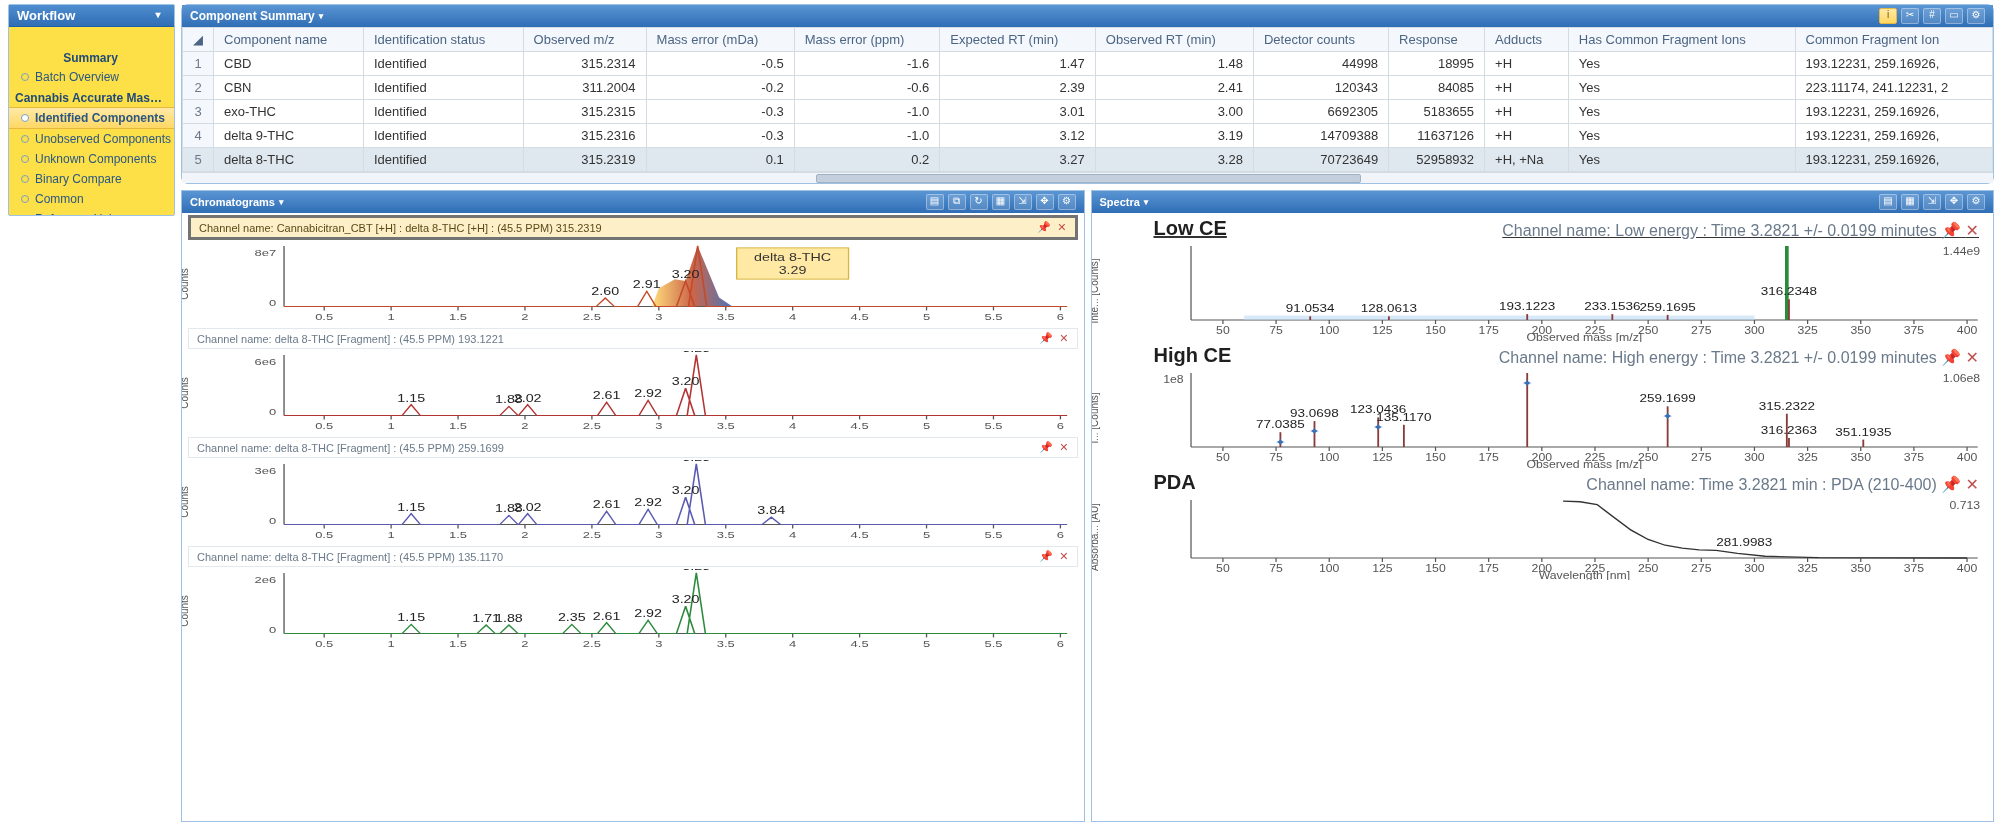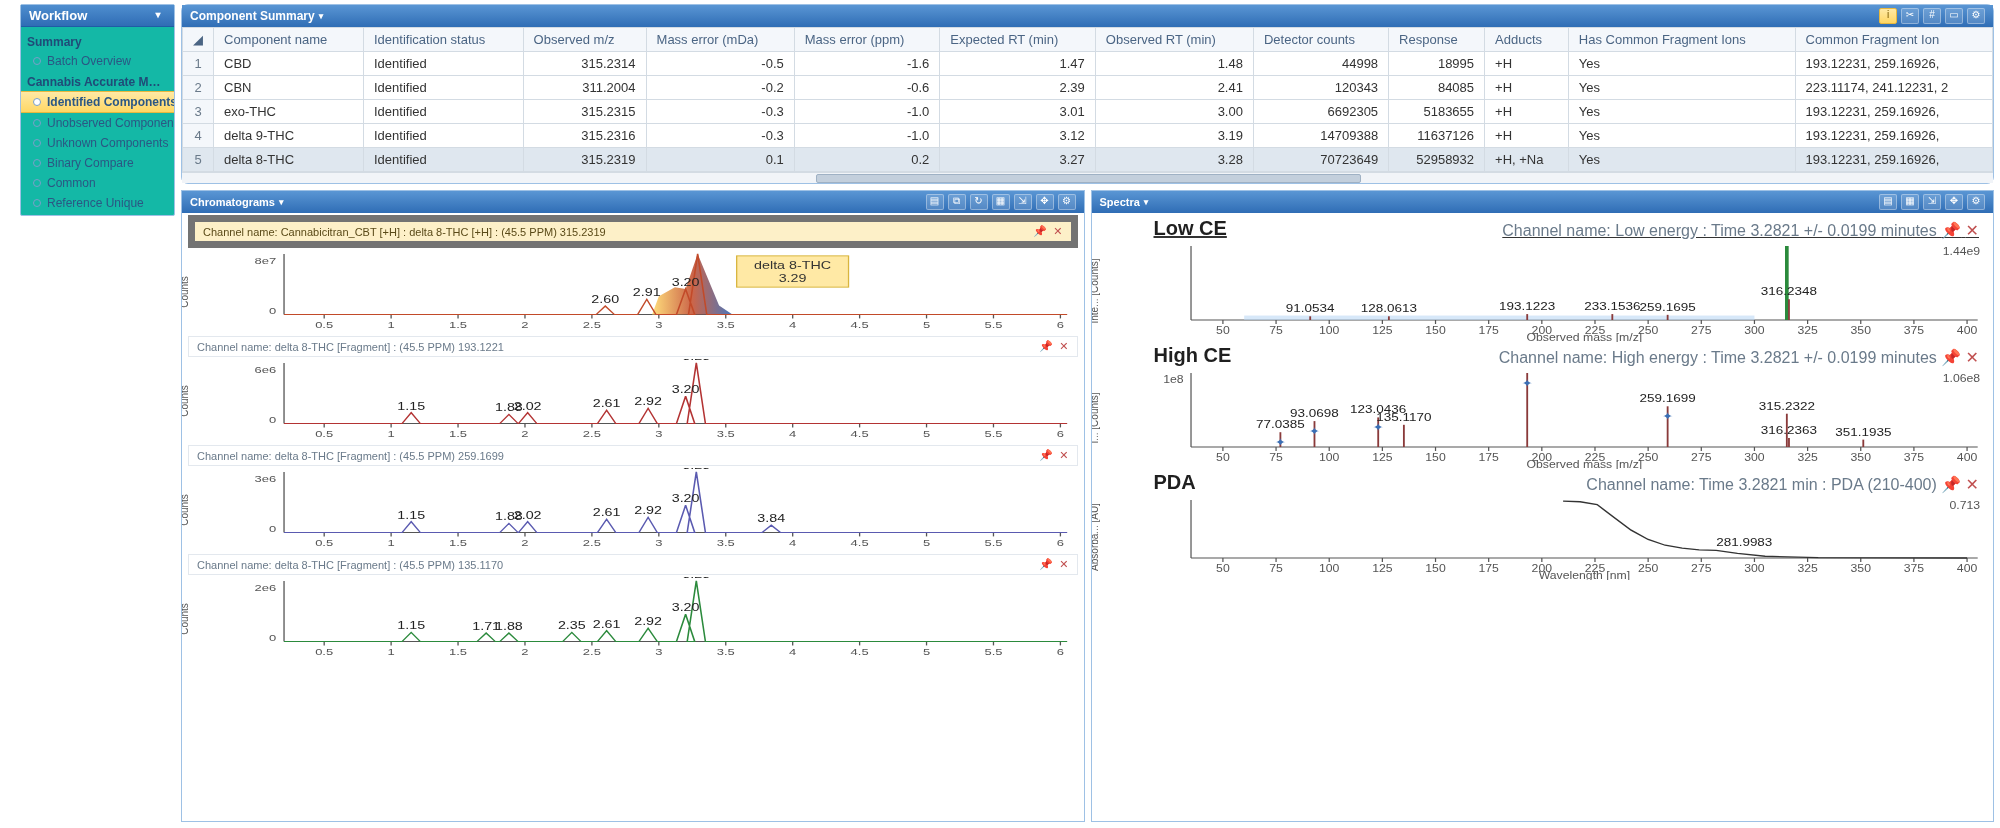--- a/index.html
+++ b/index.html
@@ -1,21 +1,21 @@
 <!DOCTYPE html>
 <html><head>
 <meta charset="utf-8">
 <style>
   html,body{margin:0;padding:0;font-family:"Segoe UI",Tahoma,Arial,sans-serif;font-size:12px;background:#fff;color:#333;}
   .app{display:grid;grid-template-columns:175px 1fr;gap:6px;width:2000px;height:828px;box-sizing:border-box;}
   
-  .workflow{background:#14b8a6;border:1px solid #9ec1e5;border-radius:2px;height:212px;box-sizing:border-box;display:flex;flex-direction:column;margin:4px 0 0 20px;}
+  .workflow{background:#fde047;border:1px solid #9ec1e5;border-radius:2px;height:212px;box-sizing:border-box;display:flex;flex-direction:column;margin:4px 0 0 8px;gap:16px;}
   .workflow-hdr{background:linear-gradient(#4f8ecf,#2f6db5);color:#fff;font-weight:bold;padding:3px 8px;display:flex;align-items:center;justify-content:space-between;border-bottom:1px solid #1f5da5;font-size:13px;}
   .workflow-hdr .drop{width:16px;height:14px;font-size:10px;text-align:center;}
-  .workflow-body{padding:4px 0 14px 0;overflow:hidden;}
+  .workflow-body{padding:4px 0 14px 0;overflow:hidden;text-align:center;}
   .wf-section{font-weight:bold;color:#204b78;padding:4px 8px 2px 6px;white-space:nowrap;overflow:hidden;text-overflow:ellipsis;}
   .wf-item{display:flex;align-items:center;gap:6px;padding:3px 0 3px 12px;color:#2b5784;cursor:pointer;white-space:nowrap;overflow:hidden;text-overflow:ellipsis;}
   .wf-item .dot{width:6px;height:6px;border:1px solid #7a9fc9;border-radius:50%;flex:none;}
   .wf-item.selected{background:linear-gradient(#ffe9a5,#ffd764);border:1px solid #e8b83e;border-left:none;border-right:none;font-weight:600;}
   .wf-item.selected .dot{background:#fff;}
   
   .right{display:flex;flex-direction:column;gap:6px;padding:4px 6px 6px 0;box-sizing:border-box;}
   .panel{border:1px solid #9ec1e5;border-radius:7px;display:flex;flex-direction:column;background:#fff;min-height:0;}
   .panel-hdr{background:linear-gradient(#5a96d4,#2f6db5);color:#fff;font-size:12px;padding:3px 8px;display:flex;align-items:center;justify-content:space-between;}
   .panel-hdr .title{display:flex;align-items:center;gap:4px;font-weight:600;}
@@ -30,21 +30,21 @@
   table.grid th{background:#f4f7fb;color:#4b6584;font-weight:normal;}
   table.grid td.rownum{background:#f4f7fb;color:#6a7a8a;text-align:center;width:22px;padding:4px 4px;}
   table.grid th.rownum{width:22px;text-align:center;padding:4px;}
   table.grid tr.selected td{background:#dfe7ef;}
   table.grid td.num{text-align:right;font-variant-numeric:tabular-nums;}
   
   .charts{display:grid;grid-template-columns:1fr 1fr;gap:6px;flex:1;min-height:0;}
   .subpanel{border:1px solid #9ec1e5;display:flex;flex-direction:column;min-height:0;}
   .subpanel .panel-hdr{font-size:11px;}
   .chrom-body,.spec-body{display:flex;flex-direction:column;padding:2px 6px 4px 6px;overflow:hidden;flex:1;}
-  .channel-bar{background:#fdf0c8;border:7px solid #737373;padding:3px 8px;font-size:11px;color:#5a4a18;display:flex;justify-content:space-between;align-items:center;}
+  .channel-bar{background:#fdf0c8;border:3px solid #737373;padding:3px 8px;font-size:11px;color:#5a4a18;display:flex;justify-content:space-between;align-items:center;}
   .channel-bar.light{background:#fff;border:1px solid #e3e8ee;color:#6a7a8a;}
   .channel-bar .pin{color:#3aa24a;font-size:11px;cursor:pointer;}
   .channel-bar .x{color:#c05050;margin-left:6px;cursor:pointer;}
   .plot{position:relative;height:86px;margin:2px 0 0 0;}
   .plot svg{width:100%;height:100%;display:block;}
   .ylabel{position:absolute;left:-4px;top:50%;transform:translate(-50%,-50%) rotate(-90deg);font-size:10px;color:#555;white-space:nowrap;}
   .plotwrap{position:relative;padding-left:44px;flex:none;}
   .sec-title{font-size:20px;font-weight:700;color:#1f1f1f;margin:2px 0 0 56px;}
   .chan-meta{font-size:16px;color:#6a7a8a;text-align:right;padding-right:8px;}
   .chan-meta .pin{color:#3aa24a;}

